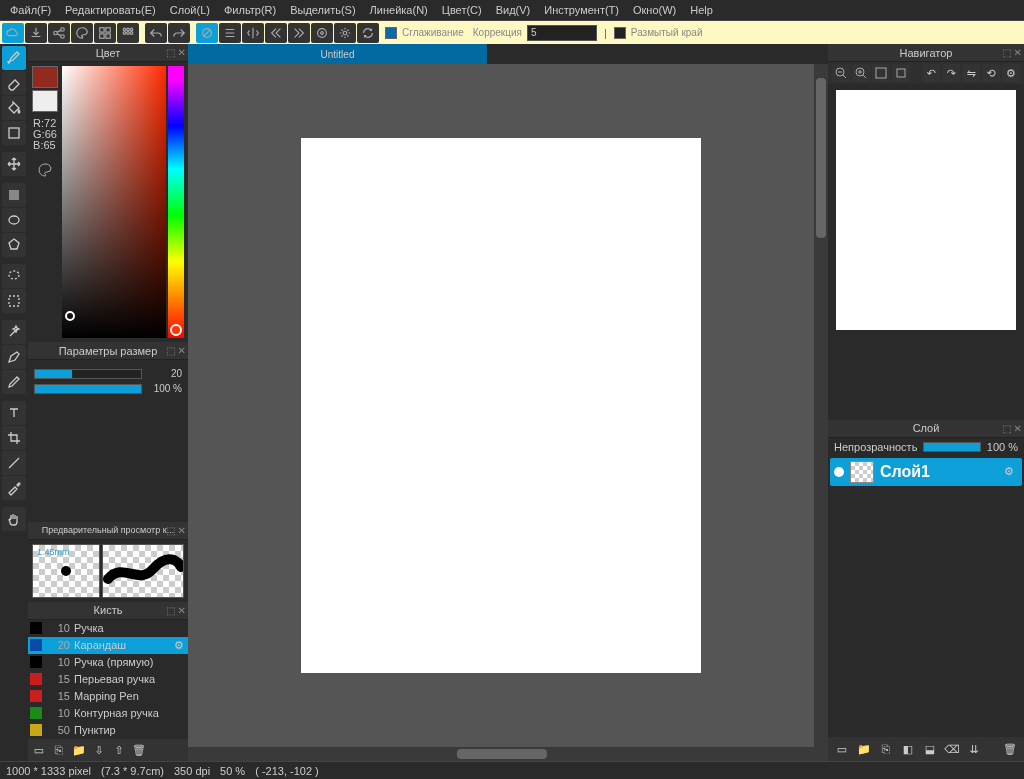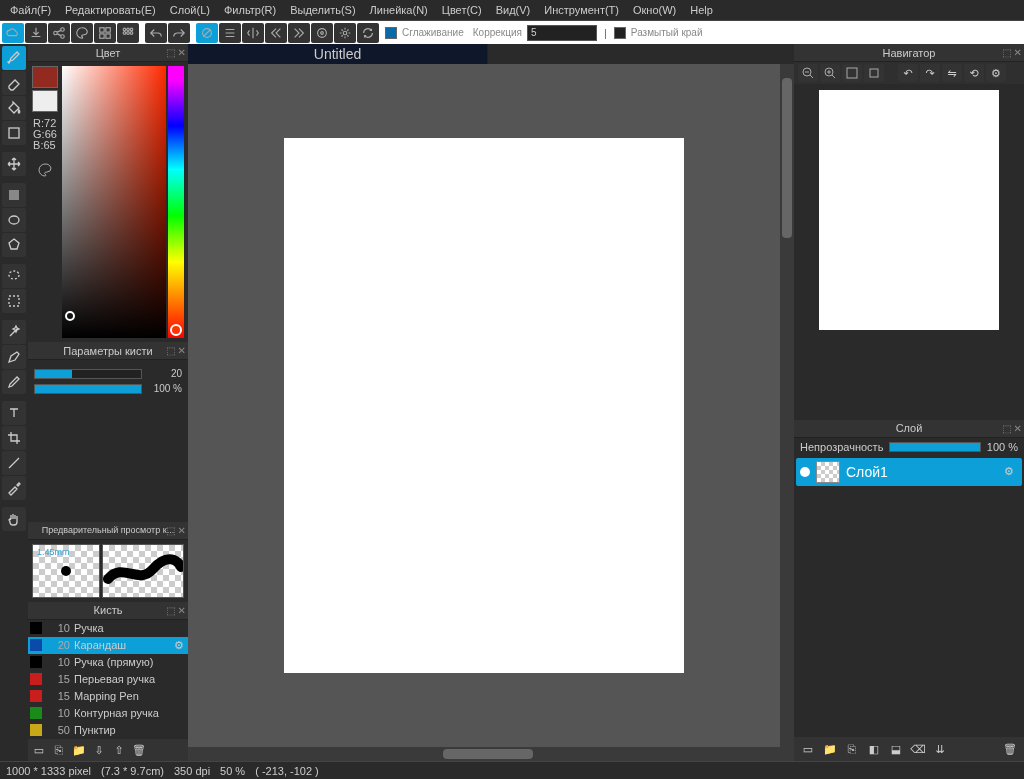--- a/index.html
+++ b/index.html
@@ -1,19 +1,19 @@
 <!DOCTYPE html>
 <html><head>
 <meta charset="utf-8">
 <style>
 *{box-sizing:border-box;margin:0;padding:0;font-family:Arial,sans-serif;font-size:11px;color:#ccc;user-select:none}
 body{background:#3a3a3a;width:1024px;height:779px;overflow:hidden;display:flex;flex-direction:column}
 .menubar{background:#2a2a2a;height:20px;display:flex;align-items:center;padding:0 4px;gap:2px}
 .menubar span{padding:2px 6px;cursor:pointer}
-.toolbar{background:#ffffff;height:24px;display:flex;align-items:center;padding:0 2px;gap:1px;border-top:1px solid #444}
+.toolbar{background:#fef9c3;height:24px;display:flex;align-items:center;padding:0 2px;gap:1px;border-top:1px solid #444}
 .tbtn{width:22px;height:20px;display:flex;align-items:center;justify-content:center;background:#333;cursor:pointer;border-radius:2px}
 .tbtn svg{width:14px;height:14px;fill:none;stroke:#aaa;stroke-width:1.3}
 .tbtn.active{background:#0d9fd8}
 .divider{width:4px}
 .tlabel{font-size:10px;color:#888;padding:0 4px}
 .spinput{width:70px;height:16px;background:#222;border:1px solid #555;font-size:10px;color:#ccc;padding:0 3px}
 .chk{width:12px;height:12px;border:1px solid #666;background:#222}
 .main{flex:1;display:flex;overflow:hidden}
 .toolcol{width:28px;background:#2a2a2a;display:flex;flex-direction:column;gap:1px;padding:2px}
 .tool{width:24px;height:24px;display:flex;align-items:center;justify-content:center;background:#333;cursor:pointer;border-radius:2px}
@@ -46,44 +46,44 @@
 .bitem{height:17px;display:flex;align-items:center;font-size:10px;padding:0 2px;gap:4px}
 .bitem.sel{background:#0d9fd8;color:#fff}
 .bcolor{width:12px;height:12px}
 .bsize{width:24px;text-align:right;color:#aaa}
 .bname{flex:1}
 .bgear{width:12px}
 .bbtm{height:22px;background:#333;display:flex;align-items:center;gap:2px;padding:0 2px}
 .bbtn{width:18px;height:18px;display:flex;align-items:center;justify-content:center}
 .center{flex:1;display:flex;flex-direction:column;background:#555}
 .tabs{height:20px;background:#2a2a2a;display:flex}
-.tab{width:300px;height:20px;background:#0f172a;display:flex;align-items:center;justify-content:center;font-size:14px;border-right:1px solid #222}
+.tab{width:300px;height:20px;background:#0369a1;display:flex;align-items:center;justify-content:center;font-size:10px;border-right:1px solid #222}
 .canvas{flex:1;position:relative;display:flex;align-items:center;justify-content:center}
 .page{width:400px;height:535px;background:#fff}
 .hscroll{height:14px;background:#3a3a3a;position:relative}
 .hsthumb{position:absolute;height:10px;top:2px;left:42%;width:90px;background:#666;border-radius:4px}
 .vscroll{width:14px;background:#3a3a3a;position:relative}
 .vsthumb{position:absolute;width:10px;left:2px;top:2%;height:160px;background:#666;border-radius:4px}
-.rightpan{width:230px;background:#2a2a2a;display:flex;flex-direction:column}
+.rightpan{width:196px;background:#2a2a2a;display:flex;flex-direction:column}
 .navtools{height:22px;display:flex;align-items:center;gap:2px;padding:0 4px;background:#2f2f2f}
 .navt{width:20px;height:18px;display:flex;align-items:center;justify-content:center;background:#333;border-radius:2px;cursor:pointer}
 .navview{flex:1;display:flex;align-items:flex-start;justify-content:center;padding:6px;background:#2a2a2a}
 .navpage{width:180px;height:240px;background:#fff}
 .layerpanel{display:flex;flex-direction:column}
 .lrow{display:flex;align-items:center;padding:3px 6px;gap:6px;font-size:10px}
 .lslider{flex:1;height:10px;background:#222;border:1px solid #555;position:relative}
 .lsfill{height:100%;background:#0d9fd8;width:100%}
 .lsel{flex:1;height:16px;background:#222;border:1px solid #555;padding:0 4px;display:flex;align-items:center;justify-content:space-between}
 .lopts{display:flex;align-items:center;gap:8px;padding:3px 6px;font-size:10px}
 .lchk{width:11px;height:11px;border:1px solid #666;background:#222}
 .layerlist{flex:1;background:#2a2a2a;padding:2px}
 .layeritem{height:28px;background:#0d9fd8;display:flex;align-items:center;gap:6px;padding:0 4px;border-radius:2px}
 .lvis{width:10px;height:10px;background:#fff;border-radius:50%}
 .lthumb{width:24px;height:22px;background:repeating-conic-gradient(#ccc 0 25%,#fff 0 50%) 0 0/8px 8px;border:1px solid #888}
-.lname{flex:1;color:#fff;font-weight:normal;font-size:14px}
+.lname{flex:1;color:#fff;font-weight:bold;font-size:16px}
 .lgear{width:14px}
 .lbtm{height:24px;background:#333;display:flex;align-items:center;gap:2px;padding:0 4px}
 .status{height:18px;background:#2a2a2a;display:flex;align-items:center;font-size:10px;color:#aaa;padding:0 6px;gap:10px;border-top:1px solid #444}
 .flexspacer{flex:1}
 </style>
 </head>
 <body>
 
 <div class="menubar">
   <span>Файл(F)</span>
@@ -327,21 +327,21 @@
       <div class="svbox">
         <div class="svgrad"></div>
           <div class="svcursor"></div>
       </div>
       <div class="hue">
           <div class="huecursor"></div>
         </div>
     </div>
 
     <div class="phead">
-      <span>Параметры кисти</span>
+      <span>Параметры размер</span>
       <div class="ctl">
           <span>⬚</span>
           <span>✕</span>
         </div>
     </div>
     <div class="brushparam">
       <div class="slrow">
         <div class="slider">
             <div class="slfill" style="width:35%"></div>
           </div>

